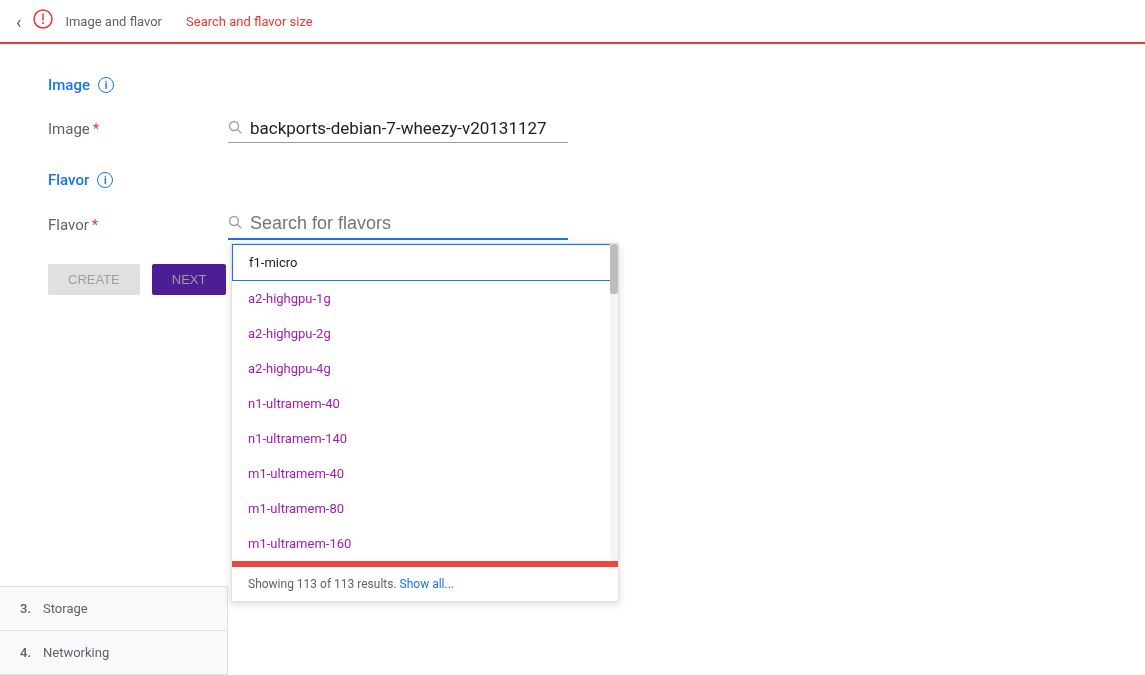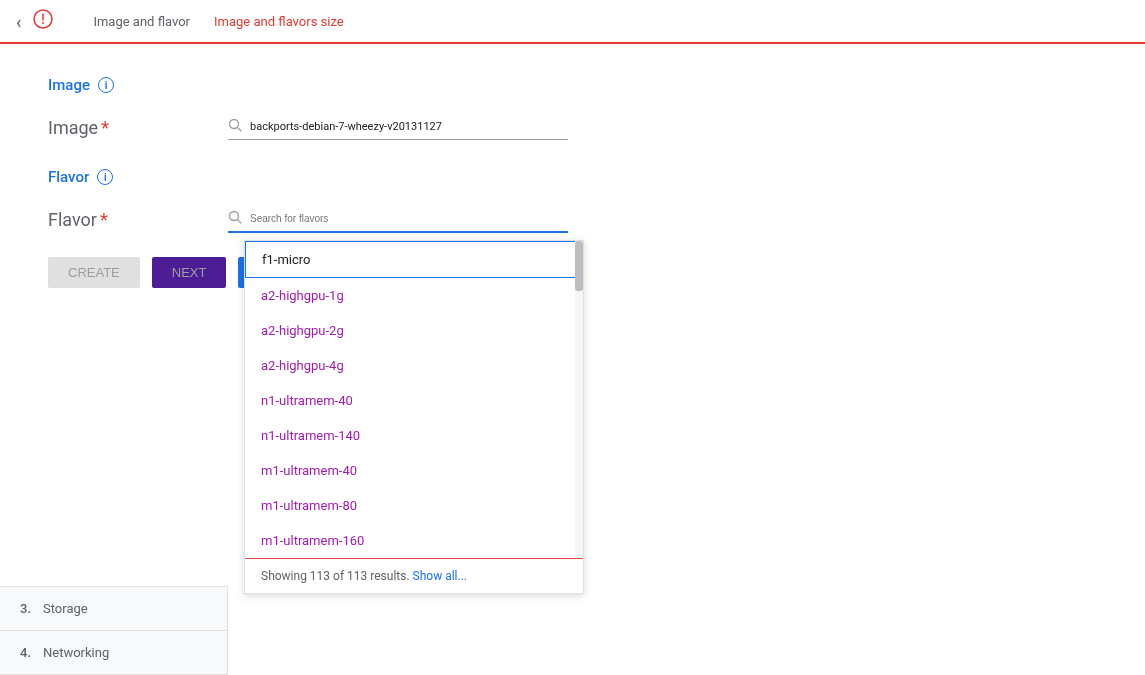--- a/index.html
+++ b/index.html
@@ -31,21 +31,20 @@
     }
     .top-bar-alert {
       color: #e53935;
       font-size: 18px;
       margin-right: 12px;
     }
     .top-bar-title {
       color: #5f6368;
       font-size: 13px;
       margin-right: 24px;
-      margin-left: 28px;
     }
     .top-bar-subtitle {
       color: #e53935;
       font-size: 13px;
     }
 
     
     .layout {
       display: flex;
       height: calc(675px - 44px);
@@ -94,21 +93,21 @@
       cursor: pointer;
     }
 
     .field-row {
       display: flex;
       align-items: center;
       margin-bottom: 24px;
     }
     .field-label {
       width: 180px;
-      font-size: 18px;
+      font-size: 15px;
       color: #5f6368;
       flex-shrink: 0;
     }
     .field-label .required {
       color: #e53935;
       margin-left: 3px;
     }
 
     
     .image-input-wrapper {
@@ -117,53 +116,53 @@
       border-bottom: 1px solid #9e9e9e;
       width: 340px;
       padding: 4px 0;
     }
     .image-input-wrapper .search-icon {
       color: #9e9e9e;
       margin-right: 8px;
       font-size: 14px;
     }
     .image-input-text {
-      font-size: 11px;
+      font-size: 17px;
       color: #212121;
     }
 
     
     .flavor-input-wrapper {
       display: flex;
       align-items: center;
       border-bottom: 2px solid #1a73e8;
       width: 340px;
       padding: 4px 0;
       position: relative;
     }
     .flavor-input-wrapper .search-icon {
       color: #9e9e9e;
       margin-right: 8px;
       font-size: 14px;
     }
     .flavor-input {
-      font-size: 10px;
+      font-size: 18px;
       color: #9e9e9e;
       flex: 1;
       border: none;
       outline: none;
       background: transparent;
     }
 
     
     .dropdown {
       position: absolute;
       top: 0;
-      left: 16px;
-      width: 340px;
+      left: 3px;
+      width: 388px;
       background: #fff;
       border: 1px solid #e0e0e0;
       box-shadow: 0 2px 8px rgba(0,0,0,0.15);
       z-index: 100;
     }
     .dropdown-item {
       padding: 10px 16px;
       font-size: 13px;
       color: #212121;
       cursor: pointer;
@@ -173,21 +172,21 @@
       background: #fff;
       color: #212121;
     }
     .dropdown-item.orange {
       color: #a21caf;
     }
     .dropdown-footer {
       padding: 10px 16px;
       font-size: 12px;
       color: #5f6368;
-      border-top: 1px solid #ef4444;
+      border-top: 6px solid #ef4444;
     }
     .dropdown-footer .show-all {
       color: #1a73e8;
       cursor: pointer;
     }
 
     
     .button-row {
       display: flex;
       align-items: center;
@@ -230,21 +229,21 @@
 <div class="top-bar">
   <span class="top-bar-chevron">‹</span>
   <span class="top-bar-alert">
     <svg width="20" height="20" viewBox="0 0 20 20">
       <circle cx="10" cy="10" r="9" fill="none" stroke="#e53935" stroke-width="1.5"></circle>
       <line x1="10" y1="5" x2="10" y2="11" stroke="#e53935" stroke-width="1.5" stroke-linecap="round"></line>
       <circle cx="10" cy="14" r="1" fill="#e53935"></circle>
     </svg>
   </span>
   <span class="top-bar-title">Image and flavor</span>
-  <span class="top-bar-subtitle">Image and flavors size</span>
+  <span class="top-bar-subtitle">Search and flavor size</span>
 </div>
 
 <div class="layout">
 
   <div class="main">
 
     <div class="section-gap">
       <div class="section-title">
         <span>Image</span>
         <span class="info-icon">i</span>

